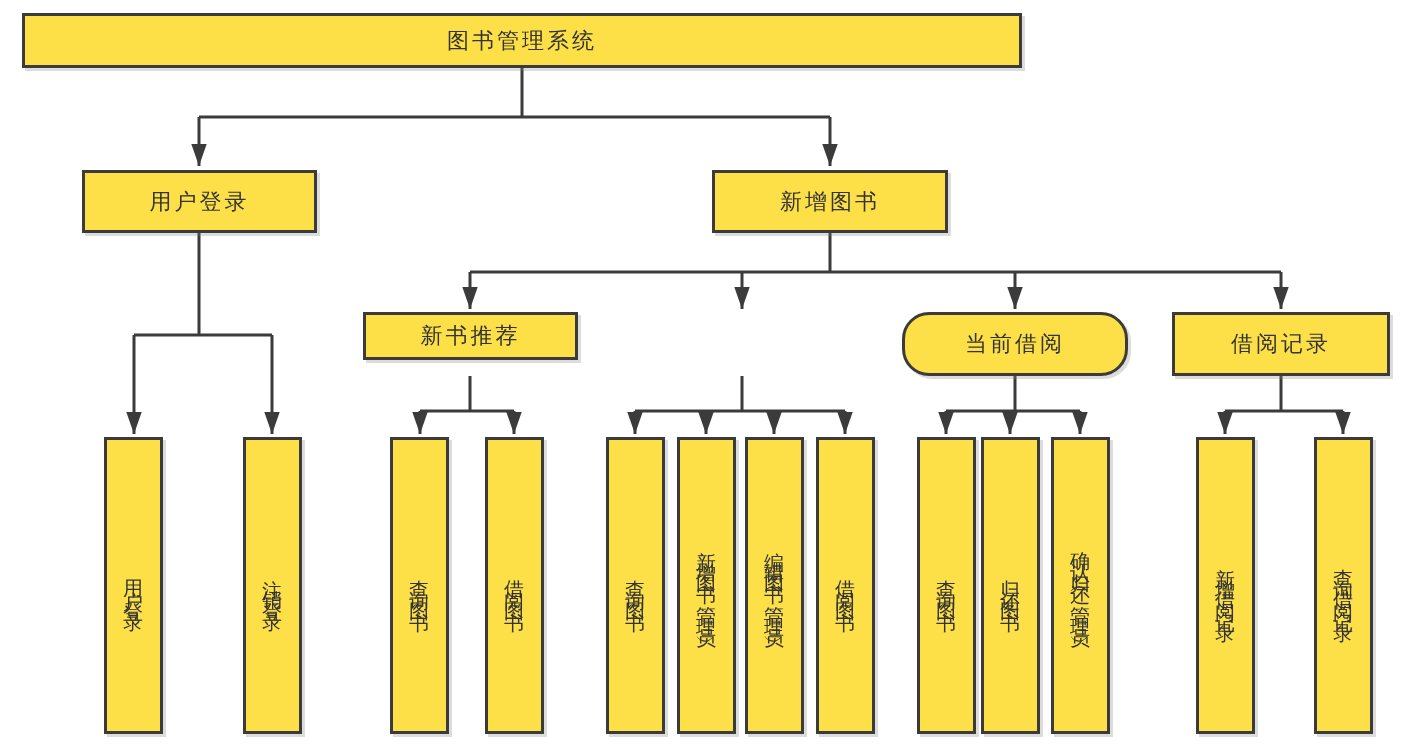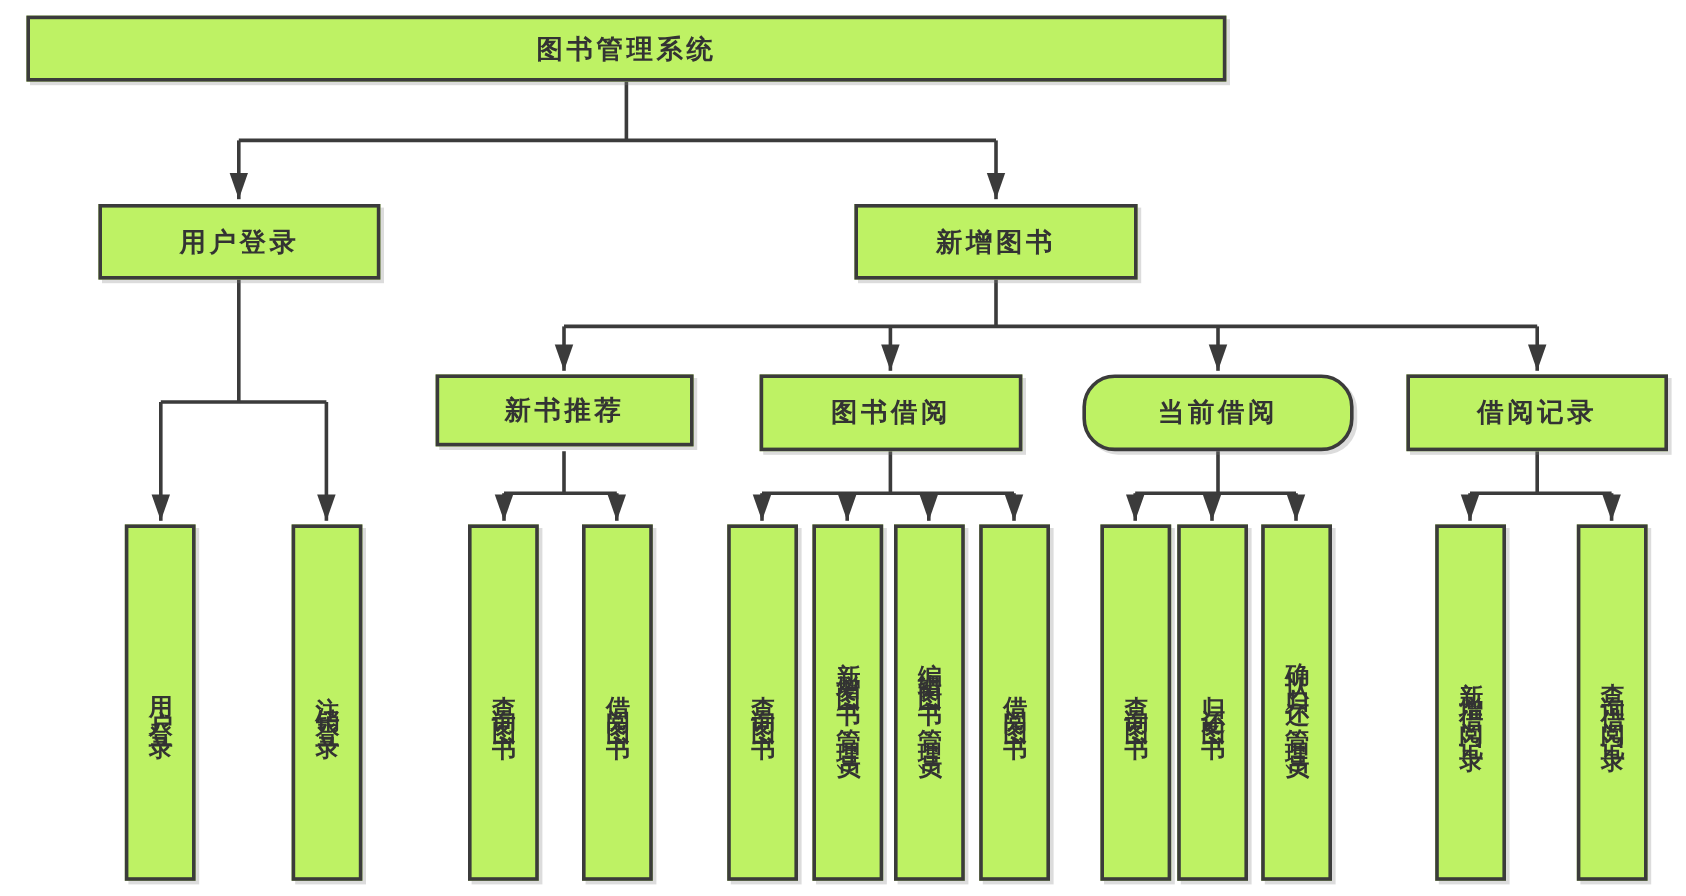--- a/index.html
+++ b/index.html
@@ -9,26 +9,25 @@
     --background:#ffffff;
   }
   html,body{margin:0;padding:0;background:var(--background);}
   .canvas{
     position:relative;width:1405px;height:747px;background:var(--background);
     font-family:"Liberation Sans", sans-serif;overflow:hidden;
   }
   .connectors{position:absolute;left:0;top:0;width:1405px;height:747px;}
   .ln{stroke:var(--line);stroke-width:3;fill:none;}
   .node{
-    position:absolute;box-sizing:border-box;background:#bef264;
+    position:absolute;box-sizing:border-box;background:#fde047;
     border:3px solid var(--line);
     box-shadow:3px 3px 0 rgba(130,130,130,0.28);
     display:flex;align-items:center;justify-content:center;
     color:var(--text);
-    font-weight:bold;
   }
   .hlabel{font-size:22px;letter-spacing:3px;white-space:nowrap;}
   .leaf{top:437px;width:59px;height:297px;}
   .vtext{
     writing-mode:vertical-rl;text-orientation:mixed;
     font-size:20px;letter-spacing:11px;line-height:1.1;white-space:nowrap;
   }
   .watermark{
     position:absolute;left:1188px;top:715px;z-index:5;
     font-size:17px;letter-spacing:0.5px;color:var(--watermark);white-space:nowrap;
@@ -78,22 +77,21 @@
     <path class="ln" d="M1281,376 V411 M1225,411 H1343"></path>
     <path class="ln" d="M1225,411 V434" marker-end="url(#arw)"></path>
     <path class="ln" d="M1343,411 V434" marker-end="url(#arw)"></path>
   </svg>
 
   <div class="node hlabel" style="left:22px;top:13px;width:1000px;height:55px;">图书管理系统</div>
 
   <div class="node hlabel" style="left:82px;top:170px;width:235px;height:63px;">用户登录</div>
   <div class="node hlabel" style="left:712px;top:170px;width:236px;height:63px;">新增图书</div>
 
-  <div class="node hlabel" style="left:363px;top:312px;width:215px;height:60px;">新书推荐</div>
-  <div class="node hlabel" style="left:633px;top:312px;width:219px;height:64px;">图书借阅</div>
+  <div class="node hlabel" style="left:363px;top:312px;width:215px;height:48px;">新书推荐</div>
   <div class="node hlabel" style="left:902px;top:312px;width:226px;height:64px;border-radius:27px;">当前借阅</div>
   <div class="node hlabel" style="left:1172px;top:312px;width:218px;height:64px;">借阅记录</div>
 
   <div class="node leaf" style="left:104px;">
     <span class="vtext">用户登录</span>
   </div>
   <div class="node leaf" style="left:243px;">
     <span class="vtext">注销登录</span>
   </div>
 

